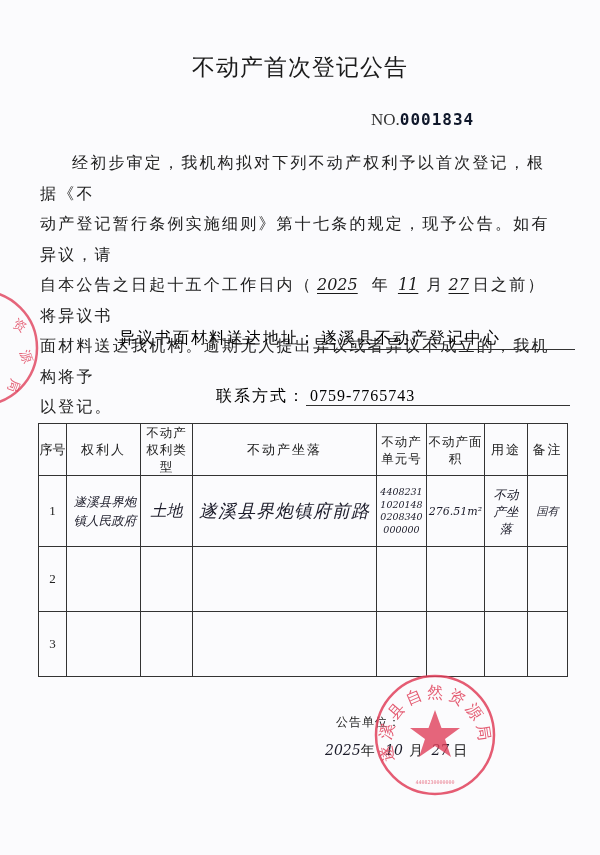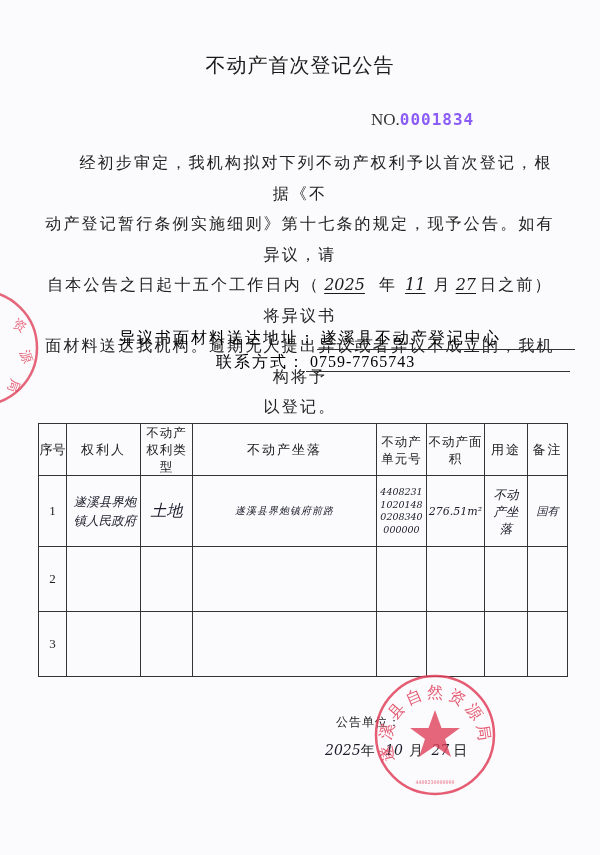--- a/index.html
+++ b/index.html
@@ -1,23 +1,23 @@
 <!DOCTYPE html>
 <html><head>
 <meta charset="utf-8">
 <style>
   html, body { margin:0; padding:0; }
   body { width:600px; height:855px; background:#fbfbfd; position:relative; overflow:hidden;
          font-family:"DejaVu Serif","Liberation Serif",serif; color:#222; }
   .title { position:absolute; left:0; width:600px; top:52px; text-align:center;
-           font-family:"DejaVu Sans","Liberation Sans",sans-serif; font-size:20px; letter-spacing:1px; color:#1a1a1a; }
+           font-family:"DejaVu Sans","Liberation Sans",sans-serif; font-size:23px; letter-spacing:1px; color:#1a1a1a; }
   .docno { position:absolute; left:371px; top:110px; font-size:17px; color:#333; font-family:"Liberation Serif",serif; }
-  .docno .num { color:#8b5cf6; font-family:"DejaVu Sans Mono","Liberation Mono",monospace; font-weight:bold; letter-spacing:1px; font-size:16px;}
+  .docno .num { color:#0f172a; font-family:"DejaVu Sans Mono","Liberation Mono",monospace; font-weight:bold; letter-spacing:1px; font-size:16px;}
   .para { position:absolute; left:40px; top:148px; width:520px; font-size:16px; line-height:30.5px; letter-spacing:2.2px; color:#222;
-          font-family:"DejaVu Sans","Liberation Sans",sans-serif;text-align:center; }
+          font-family:"DejaVu Sans","Liberation Sans",sans-serif; }
   .para .indent { display:inline-block; width:32px; }
   .hw { font-family:"DejaVu Serif",serif; font-style:italic; color:#1a1a1a; text-decoration:underline; text-underline-offset:3px; letter-spacing:0; }
   .field { position:absolute; font-size:16px; letter-spacing:2px; color:#000000; font-family:"DejaVu Sans","Liberation Sans",sans-serif; }
   .field .val { display:inline-block; border-bottom:1px solid #333; padding-left:4px; }
   .mono { font-family:"Liberation Serif",serif; letter-spacing:1px; }
   table.reg { position:absolute; left:38px; top:423px; border-collapse:collapse; table-layout:fixed; width:529px;
               font-family:"DejaVu Sans","Liberation Sans",sans-serif; font-size:13px; color:#222; }
   table.reg td, table.reg th { border:1px solid #333; text-align:center; vertical-align:middle; padding:0; font-weight:normal; }
   table.reg th { height:46px; letter-spacing:2px; }
   table.reg th.small { font-size:12.5px; line-height:17px; letter-spacing:1px;}
@@ -45,21 +45,21 @@
   <span>动产登记暂行条例实施细则》第十七条的规定，现予公告。如有异议，请</span><br>
   <span>自本公告之日起十五个工作日内（</span><span class="hw" style="padding:0 14px 0 4px;">2025</span><span>年</span><span class="hw" style="padding:0 8px;">11</span><span>月</span><span class="hw" style="padding:0 4px;">27</span><span>日之前）将异议书</span><br>
   <span>面材料送达我机构。逾期无人提出异议或者异议不成立的，我机构将予</span><br>
   <span>以登记。</span>
 </div>
 
 <div class="field" style="left:119px; top:328px;">
   <span>异议书面材料送达地址：</span><span class="val" style="width:254px;">遂溪县不动产登记中心</span>
 </div>
 
-<div class="field" style="left:216px; top:352px;">
+<div class="field" style="left:216px; top:386px;">
   <span>联系方式：</span><span class="val mono" style="width:260px;">0759-7765743</span>
 </div>
 
 <table class="reg">
   <colgroup>
     <col style="width:28px">
       <col style="width:74px">
       <col style="width:52px">
       <col style="width:184px">
     <col style="width:50px">
@@ -75,21 +75,21 @@
     <th>不动产坐落</th>
     <th class="small">不动产单元号</th>
     <th class="small">不动产面 积</th>
     <th>用途</th>
     <th>备注</th>
   </tr>
   <tr class="r1">
     <td class="seq">1</td>
     <td class="hand" style="font-size:12.5px; line-height:19px; text-align:center; padding-left:3px;">遂溪县界炮镇人民政府</td>
     <td class="hand" style="font-size:16px;font-family:Liberation Mono, monospace;">土地</td>
-    <td class="hand" style="font-size:10px; letter-spacing:1px;">遂溪县界炮镇府前路</td>
+    <td class="hand" style="font-size:18px; letter-spacing:1px;">遂溪县界炮镇府前路</td>
     <td class="hand unit">440823110201480208340000000</td>
     <td class="hand" style="font-size:11px;">276.51m²</td>
     <td class="hand" style="font-size:12.5px; line-height:17px; padding:0 3px;">不动产坐落</td>
     <td class="hand" style="font-size:11px;">国有</td>
   </tr>
   <tr class="r2">
     <td class="seq">2</td>
     <td></td>
     <td></td>
     <td></td>

